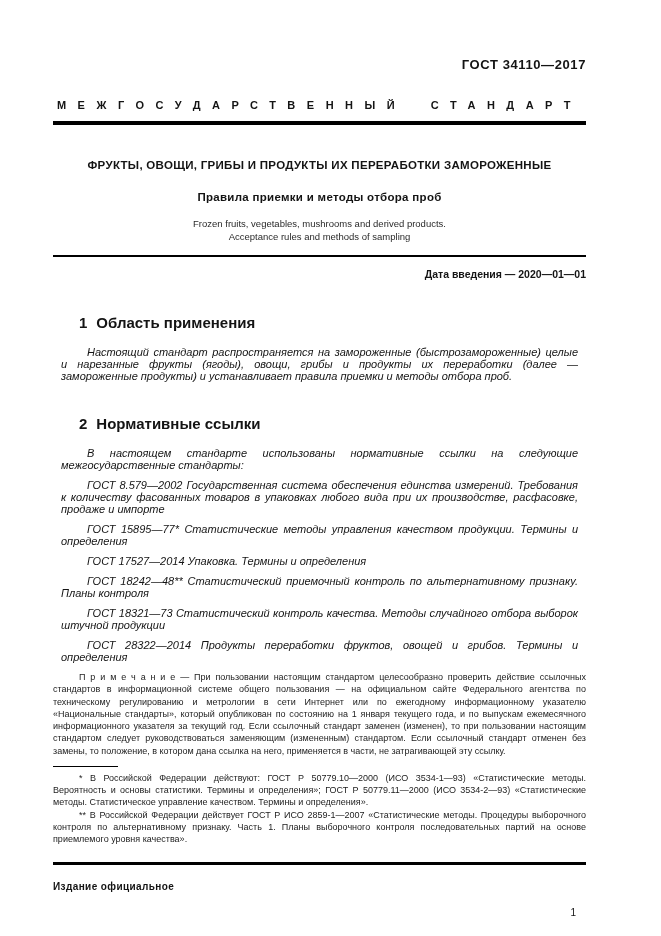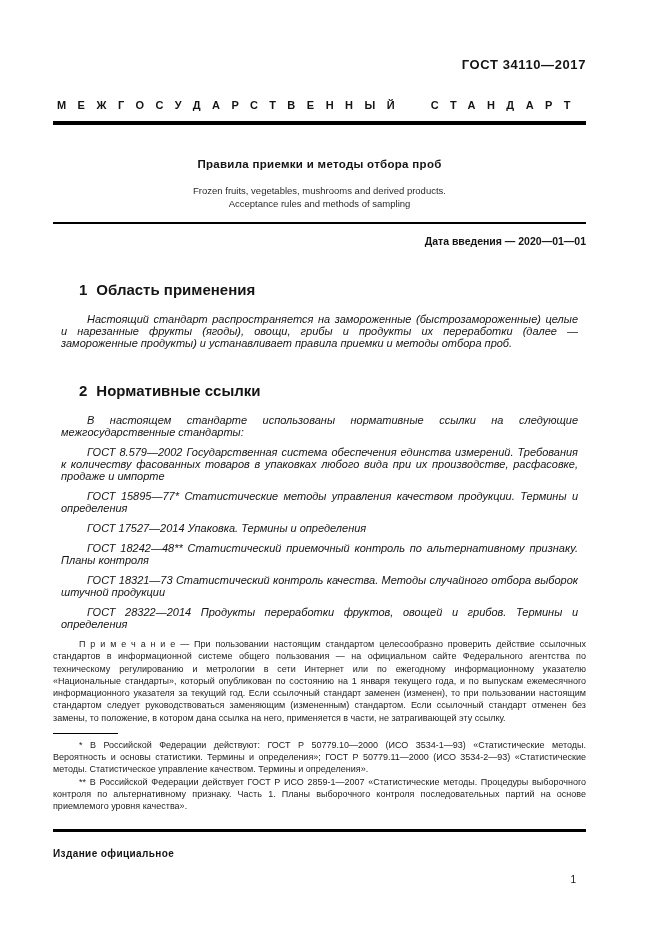--- a/index.html
+++ b/index.html
@@ -45,21 +45,21 @@
   }
   .title-ru {
     margin-top: 33px;
     text-align: center;
     font-size: 11.5px;
     font-weight: bold;
     letter-spacing: 0.3px;
     line-height: 14px;
   }
   .subtitle-ru {
-    margin-top: 32px;
+    margin-top: 18px;
     text-align: center;
     font-size: 11.5px;
     font-weight: bold;
     letter-spacing: 0.3px;
     line-height: 14px;
   }
   .title-en {
     margin-top: 13px;
     text-align: center;
     font-size: 9.5px;
@@ -135,20 +135,21 @@
 <body>
 
 <div class="page">
 
   <div class="doc-number">ГОСТ 34110—2017</div>
 
   <div class="standard-type">МЕЖГОСУДАРСТВЕННЫЙ СТАНДАРТ</div>
 
   <hr class="rule-header">
 
+  <div class="title-ru">ФРУКТЫ, ОВОЩИ, ГРИБЫ И ПРОДУКТЫ ИХ ПЕРЕРАБОТКИ ЗАМОРОЖЕННЫЕ</div>
 
   <div class="subtitle-ru">Правила приемки и методы отбора проб</div>
 
   <div class="title-en">
     <div>Frozen fruits, vegetables, mushrooms and derived products.</div>
     <div>Acceptance rules and methods of sampling</div>
   </div>
 
   <hr class="rule-title">
 

